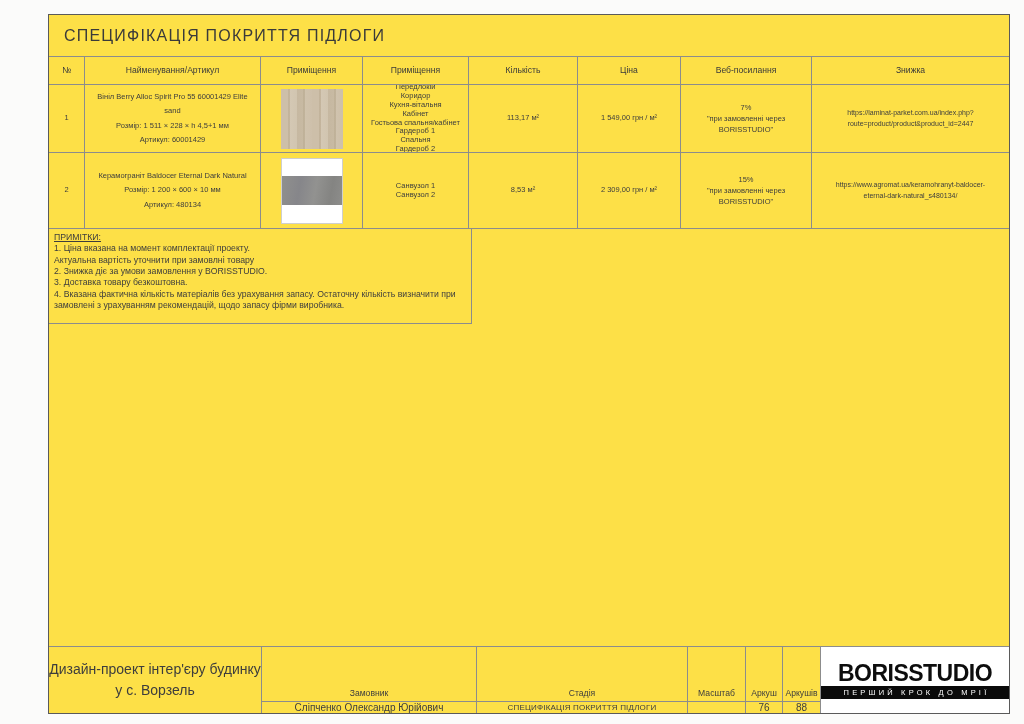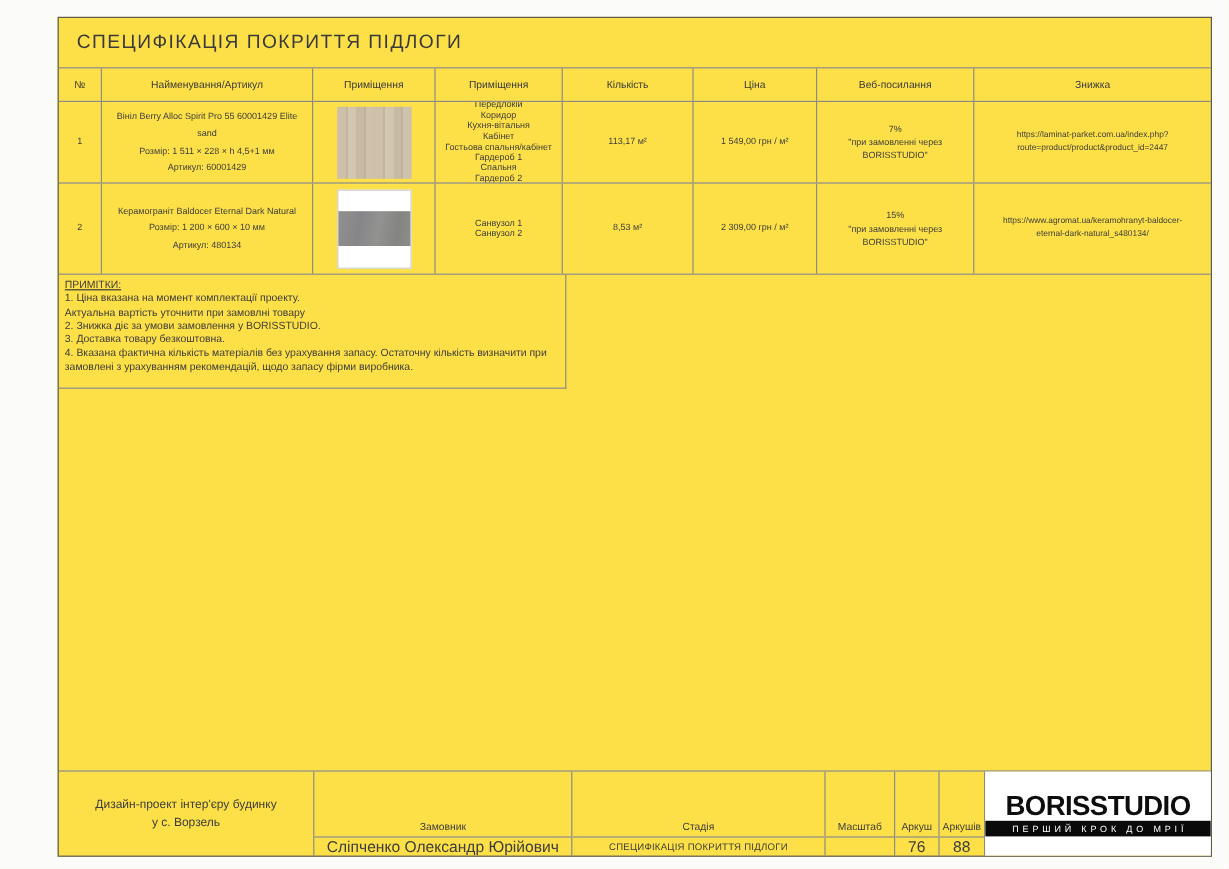--- a/index.html
+++ b/index.html
@@ -56,25 +56,25 @@
     padding:3px 6px 12px 5px; font-size:8.7px; line-height:1.3; flex:0 0 auto; }
   .notes .notes-heading{ text-decoration:underline; font-size:8.7px; font-weight:400; }
   .spacer{ flex:1 1 auto; }
 
   
   .footer{ flex:0 0 42px; border-top:1px solid var(--line); display:grid;
     grid-template-columns:213px 215px 211px 58px 37px 38px minmax(0,1fr); }
   .fcell{ border-right:1px solid var(--line); display:flex; flex-direction:column; overflow:hidden; }
   .footer .fcell:last-child{ border-right:none; }
   .fcenter{ align-items:center; justify-content:center; text-align:center; }
-  .project-cell{ font-size:10px; line-height:1.5; }
+  .project-cell{ font-size:14px; line-height:1.5; }
   .flabel{ flex:0 0 17px; border-bottom:1px solid var(--line); display:flex;
     align-items:center; justify-content:center; font-size:8.6px;margin-top:38px; }
   .fvalue{ flex:1 1 auto; display:flex; align-items:center; justify-content:center;
-    font-size:13px; text-align:center; }
+    font-size:10px; text-align:center; }
   .stage-value{ font-size:8px; letter-spacing:0.2px; }
 
   
   .logo-cell{ align-items:center; justify-content:center; background:#fff; }
   .logo-word{ font-size:23px; font-weight:800; letter-spacing:-0.5px; color:#0d0d0d;
     line-height:1; margin-top:1px; }
   .logo-bar{ width:188px; background:#0a0a0a; color:#fff; text-align:center;
     font-size:7.5px; letter-spacing:3.2px; padding:2.5px 0 2px 3px; margin-top:1px; }
 </style>
 </head>

